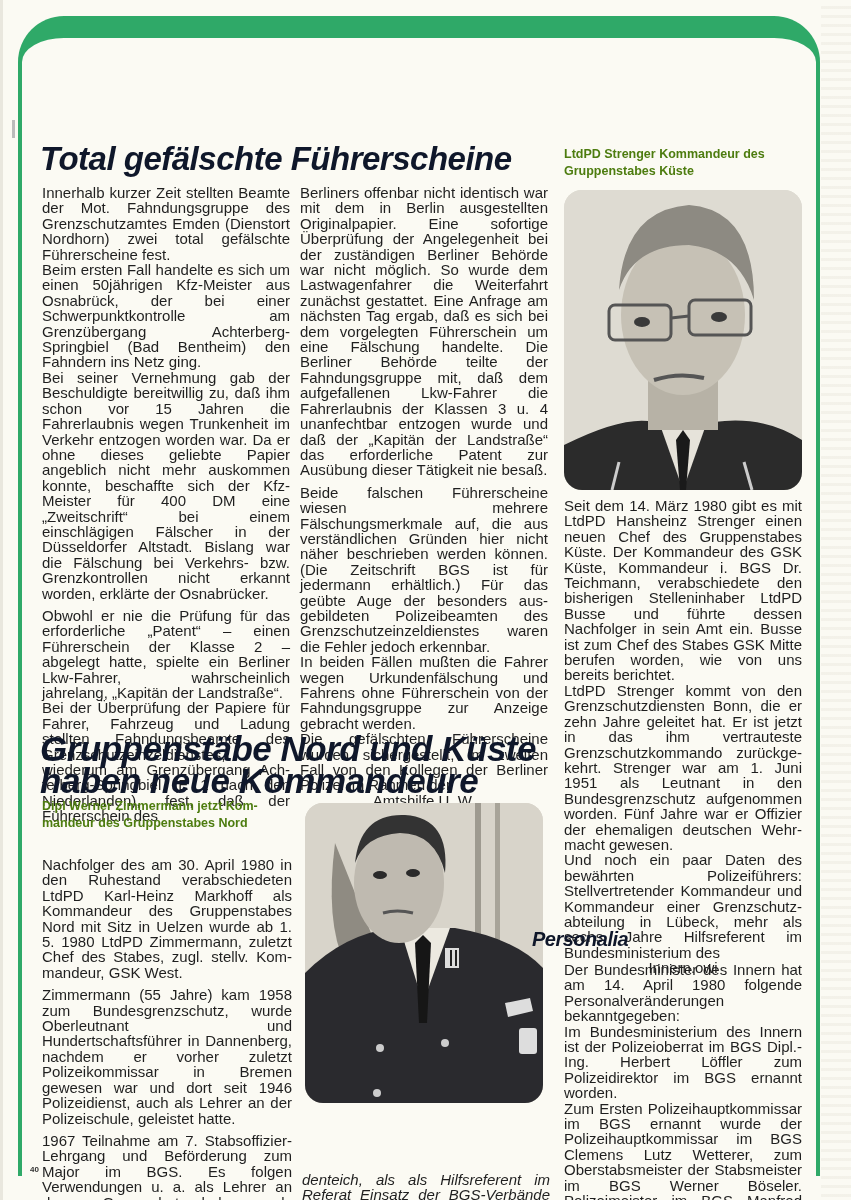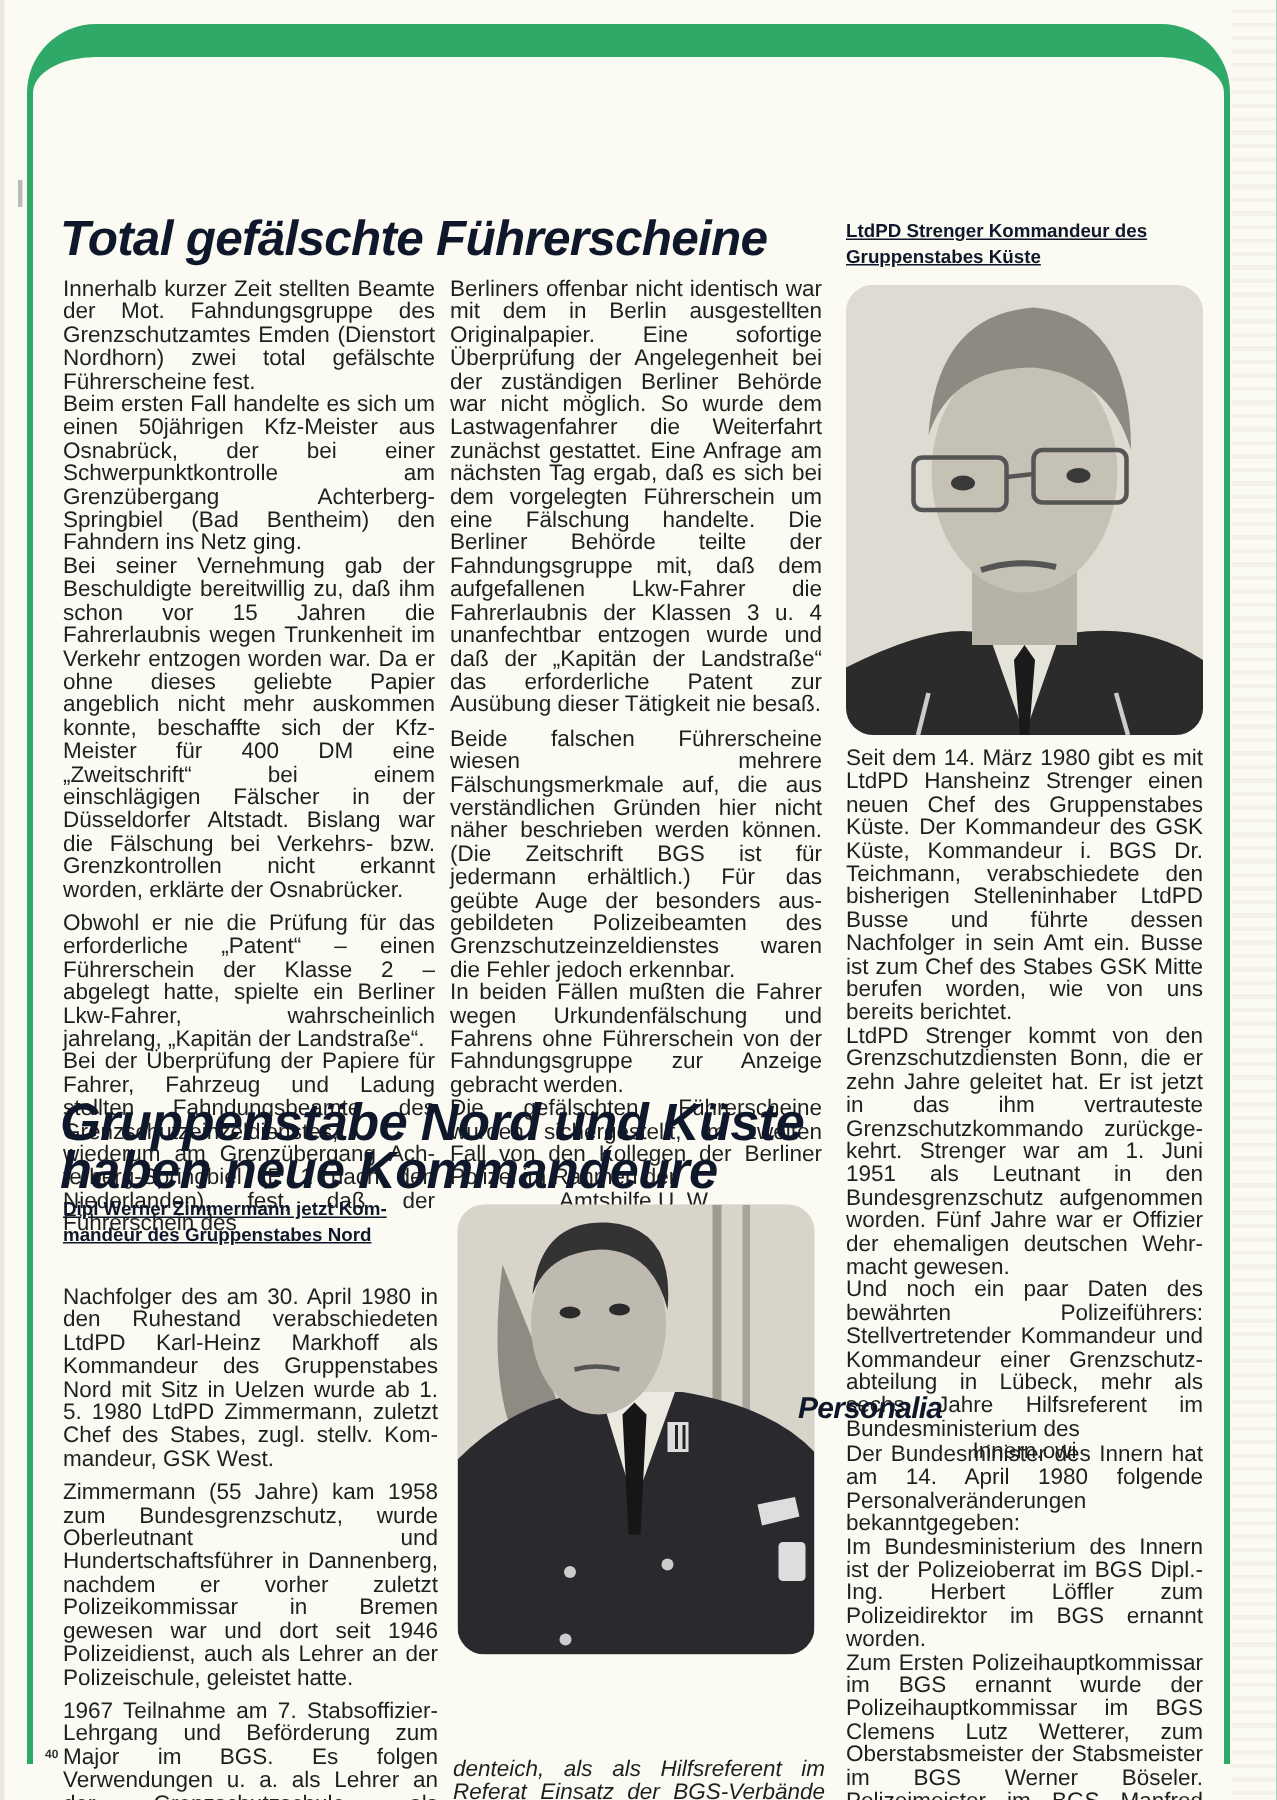--- a/index.html
+++ b/index.html
@@ -19,21 +19,21 @@
     background: repeating-linear-gradient(180deg, #fbfaf3 0 6px, #f0eee5 6px 9px); opacity:0.7; }
 
   .headline {
     position: absolute; font-family: "Liberation Sans", sans-serif; font-weight: 700; font-style: italic;
     color: #0f172a; letter-spacing: -0.5px; margin: 0;
   }
   #h1 { left: 40px; top: 140px; font-size: 33px; }
   #h2 { left: 40px; top: 733px; font-size: 35px; line-height: 32px; width: 500px; }
   #h3 { left: 532px; top: 928px; font-size: 20px; }
 
-  .subhead { position: absolute; font-weight: 700; font-size: 12.5px; line-height: 17px; color: #0f172a; margin: 0; text-decoration: underline; }
+  .subhead { position: absolute; font-weight: 700; font-size: 12.5px; line-height: 17px; color: #4d7c0f; margin: 0; }
   #sub-strenger { left: 564px; top: 146px; width: 240px; }
   #sub-zimmermann { left: 42px; top: 798px; width: 240px; }
 
   .col { position: absolute; font-size: 15px; line-height: 15.4px; text-align: justify; hyphens: manual; }
   .col p { margin: 0; }
   .col p.gap { margin-top: 7px; }
   #c1 { left: 42px; top: 185px; width: 248px; }
   #c2 { left: 300px; top: 185px; width: 248px; }
   #c3 { left: 564px; top: 498px; width: 238px; }
   #c4 { left: 42px; top: 857px; width: 250px; }

